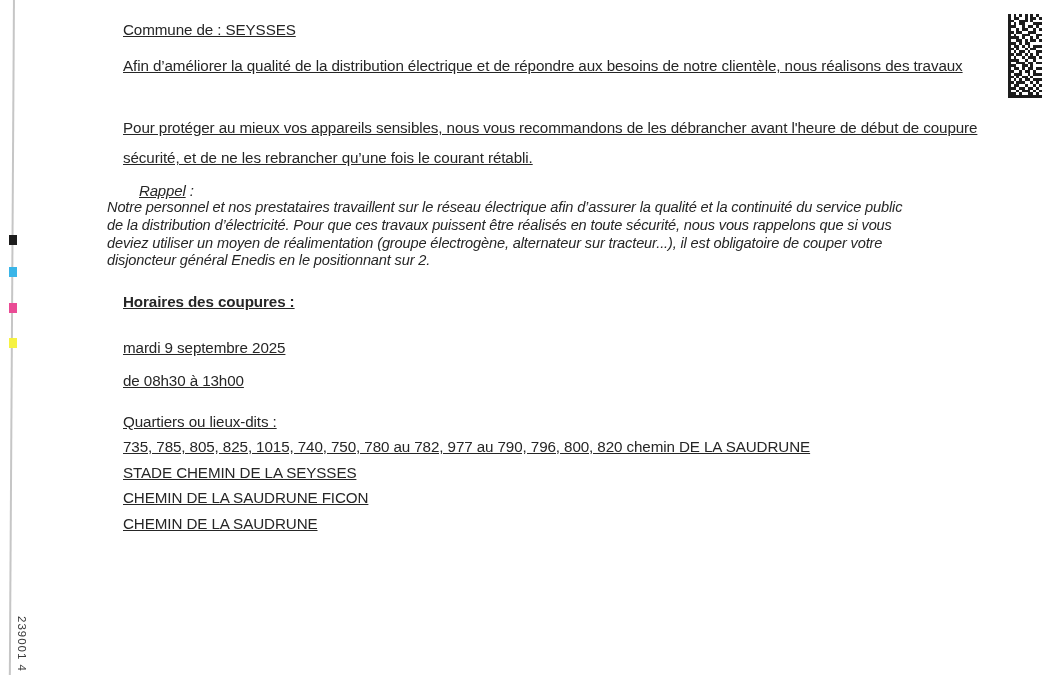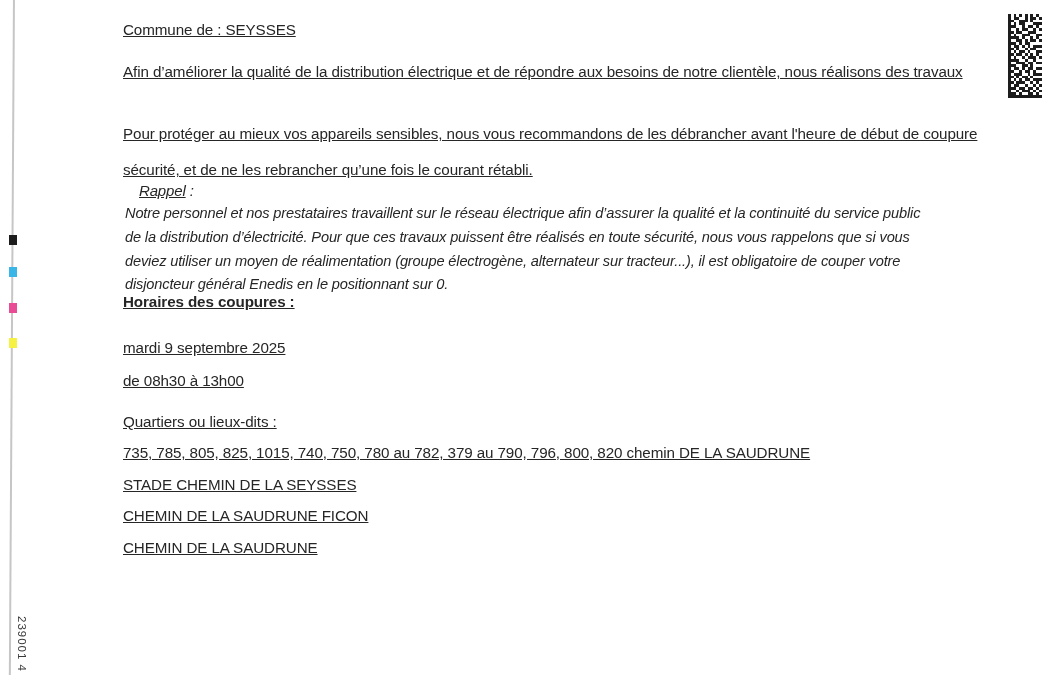--- a/index.html
+++ b/index.html
@@ -26,21 +26,21 @@
   }
 
   
   .reg-mark {
     position: absolute;
     left: 9px;
     width: 8px; height: 10px;
   }
 
   
-  .line { white-space: nowrap; margin-top: 6px; }
+  .line { white-space: nowrap; }
   .text-15 { font-size: 15.2px; letter-spacing: -0.1px; text-decoration: underline; }
   .para { line-height: 29.5px; }
   .italic-block {
     font-style: italic;
     font-size: 14.6px;
     line-height: 17.8px;
     letter-spacing: -0.15px;
   }
   .bold { font-weight: bold; }
   .underline { text-decoration: underline; margin-left: 16px; }
@@ -452,33 +452,33 @@
 
 <div class="abs text-15 para" style="left:123px; top:113px; line-height:30px;">
   <div class="line">Pour protéger au mieux vos appareils sensibles, nous vous recommandons de les débrancher avant l'heure de début de coupure</div>
   <div class="line">sécurité, et de ne les rebrancher qu’une fois le courant rétabli.</div>
 </div>
 
 <div class="abs italic-block" style="left:123px; top:182px; font-size:15px;">
   <span class="underline">Rappel</span><span> :</span>
 </div>
 
-<div class="abs italic-block" style="left:125px; top:199px;">
+<div class="abs italic-block" style="left:107px; top:199px;">
   <div class="line">Notre personnel et nos prestataires travaillent sur le réseau électrique afin d’assurer la qualité et la continuité du service public</div>
   <div class="line">de la distribution d’électricité. Pour que ces travaux puissent être réalisés en toute sécurité, nous vous rappelons que si vous</div>
   <div class="line">deviez utiliser un moyen de réalimentation (groupe électrogène, alternateur sur tracteur...), il est obligatoire de couper votre</div>
-  <div class="line">disjoncteur général Enedis en le positionnant sur 0.</div>
+  <div class="line">disjoncteur général Enedis en le positionnant sur 2.</div>
 </div>
 
 <div class="abs text-15 bold" style="left:123px; top:293px;">Horaires des coupures :</div>
 
 <div class="abs text-15" style="left:123px; top:339px;">mardi 9 septembre 2025</div>
 
 <div class="abs text-15" style="left:123px; top:372px;">de 08h30 à 13h00</div>
 
 <div class="abs text-15" style="left:123px; top:413px;">Quartiers ou lieux-dits :</div>
 
 <div class="abs text-15 loc-block" style="left:123px; top:434px;">
-  <div class="line">735, 785, 805, 825, 1015, 740, 750, 780 au 782, 379 au 790, 796, 800, 820 chemin DE LA SAUDRUNE</div>
+  <div class="line">735, 785, 805, 825, 1015, 740, 750, 780 au 782, 977 au 790, 796, 800, 820 chemin DE LA SAUDRUNE</div>
   <div class="line">STADE CHEMIN DE LA SEYSSES</div>
   <div class="line">CHEMIN DE LA SAUDRUNE FICON</div>
   <div class="line">CHEMIN DE LA SAUDRUNE</div>
 </div>
 
 </body></html>

